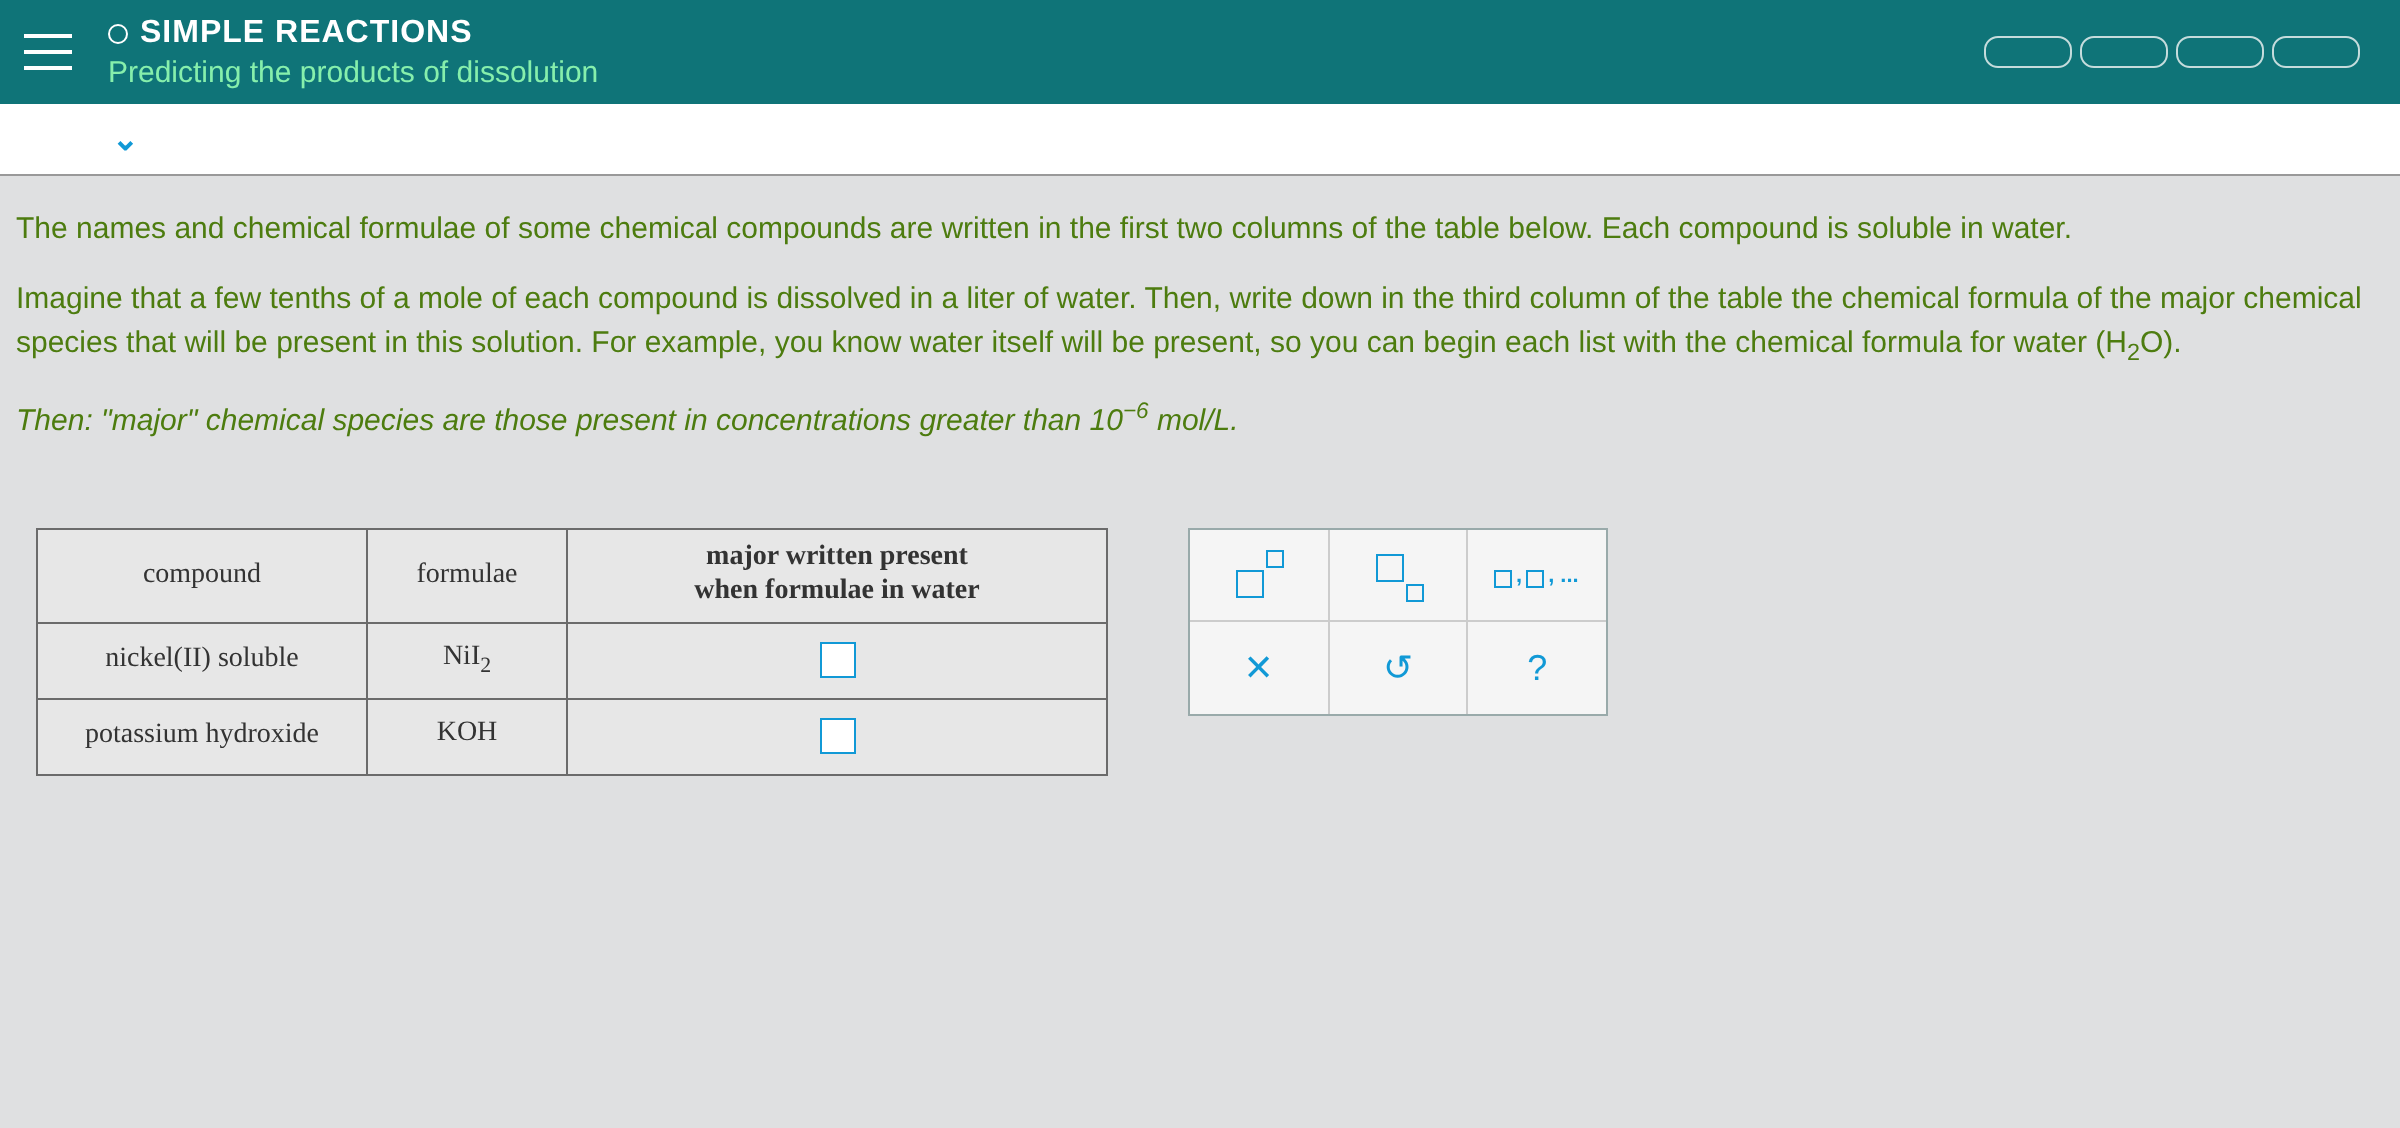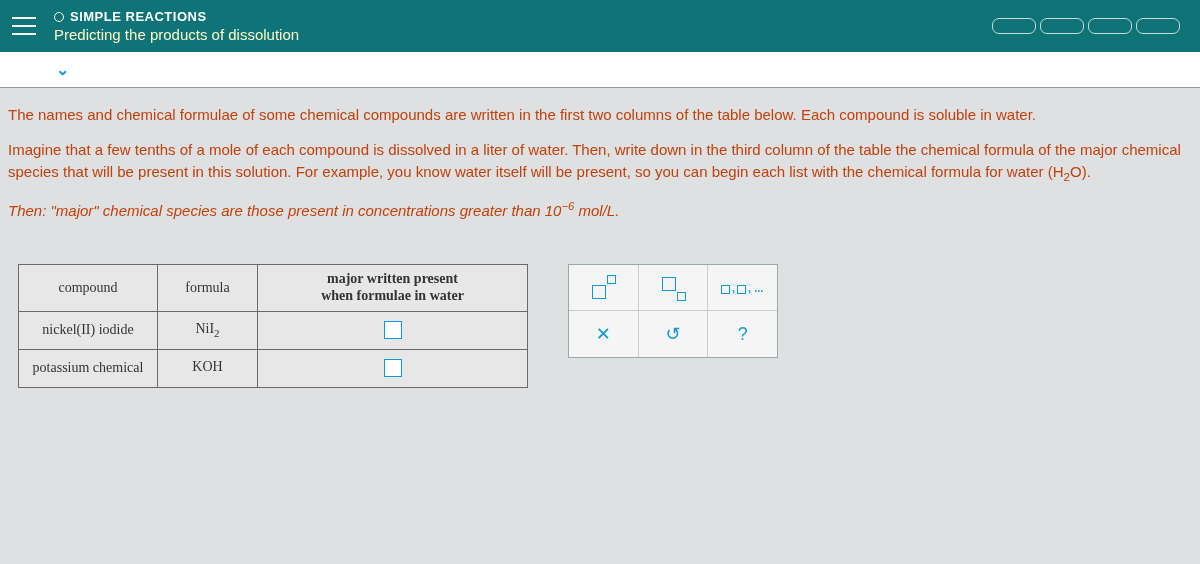--- a/index.html
+++ b/index.html
@@ -30,34 +30,34 @@
     }
     .hamburger span {
       height: 2px;
       background: #fff;
       width: 100%;
     }
     .header-text { color: #fff; }
     .header-top {
       display: flex;
       align-items: center;
-      font-size: 13px;
+      font-size: 16px;
       font-weight: bold;
       letter-spacing: 0.5px;
     }
     .header-top .circle {
       width: 10px;
       height: 10px;
       border: 1.5px solid #fff;
       border-radius: 50%;
       margin-right: 6px;
     }
     .header-bottom {
       font-size: 15px;
-      color: #fef9c3;
+      color: #86efac;
       margin-top: 2px;
     }
     .window-controls {
       position: absolute;
       right: 20px;
       top: 18px;
       display: flex;
       gap: 4px;
     }
     .window-controls .wc {
@@ -75,21 +75,21 @@
       border-bottom: 1px solid #999;
     }
     .chevron {
       color: #1199d6;
       font-weight: bold;
       font-size: 16px;
       cursor: pointer;
     }
     .content {
       padding: 16px 8px 12px 8px;
-      color: #c2410c;
+      color: #4d7c0f;
       font-size: 15px;
       line-height: 1.5;
     }
     .content p { margin-bottom: 12px; }
     .note { font-style: italic; }
     .sup { vertical-align: super; font-size: 0.75em; }
     .sub { vertical-align: sub; font-size: 0.78em; }
     .lower-area {
       display: flex;
       padding: 18px 0 0 18px;
@@ -105,21 +105,21 @@
       padding: 6px 10px;
       text-align: center;
       font-size: 14px;
       font-family: 'Times New Roman', serif;
     }
     table.data th {
       background: #e7e7e7;
       font-weight: normal;
       color: #333;
     }
-    table.data th.col1 { width: 139px; }
+    table.data th.col1 { width: 165px; }
     table.data th.col2 { width: 100px; }
     table.data th.col3 { width: 270px; line-height: 1.2; font-weight: bold; font-family: 'Times New Roman', serif;}
     table.data th { font-weight: normal; }
     .hdr-bold { font-weight: bold; }
     table.data td { height: 38px; background: #e7e7e7; color:#333; }
     .answer-box {
       width: 18px;
       height: 18px;
       border: 1.5px solid #1199d6;
       margin: 0 auto;
@@ -195,35 +195,35 @@
   <p class="note">
     <span>Then: </span><span>"major" chemical species are those present in concentrations greater than </span><span>10</span><span class="sup">−6</span><span> mol/L.</span>
   </p>
 </div>
 
 <div class="lower-area">
   <table class="data">
     <tbody>
         <tr>
       <th class="col1">compound</th>
-      <th class="col2">formula</th>
+      <th class="col2">formulae</th>
       <th class="col3 hdr-bold">
         <span>major written present</span><br>
         <span>when formulae in water</span>
       </th>
     </tr>
     <tr>
-      <td>nickel(II) iodide</td>
+      <td>nickel(II) soluble</td>
       <td><span>NiI</span><span class="sub">2</span><span></span></td>
       <td>
             <div class="answer-box"></div>
           </td>
     </tr>
     <tr>
-      <td>potassium chemical</td>
+      <td>potassium hydroxide</td>
       <td><span>KOH</span><span class="sub"></span><span></span></td>
       <td>
             <div class="answer-box"></div>
           </td>
     </tr>
   </tbody>
     </table>
 
   <div class="tool-panel">
     <div class="tool-row">

